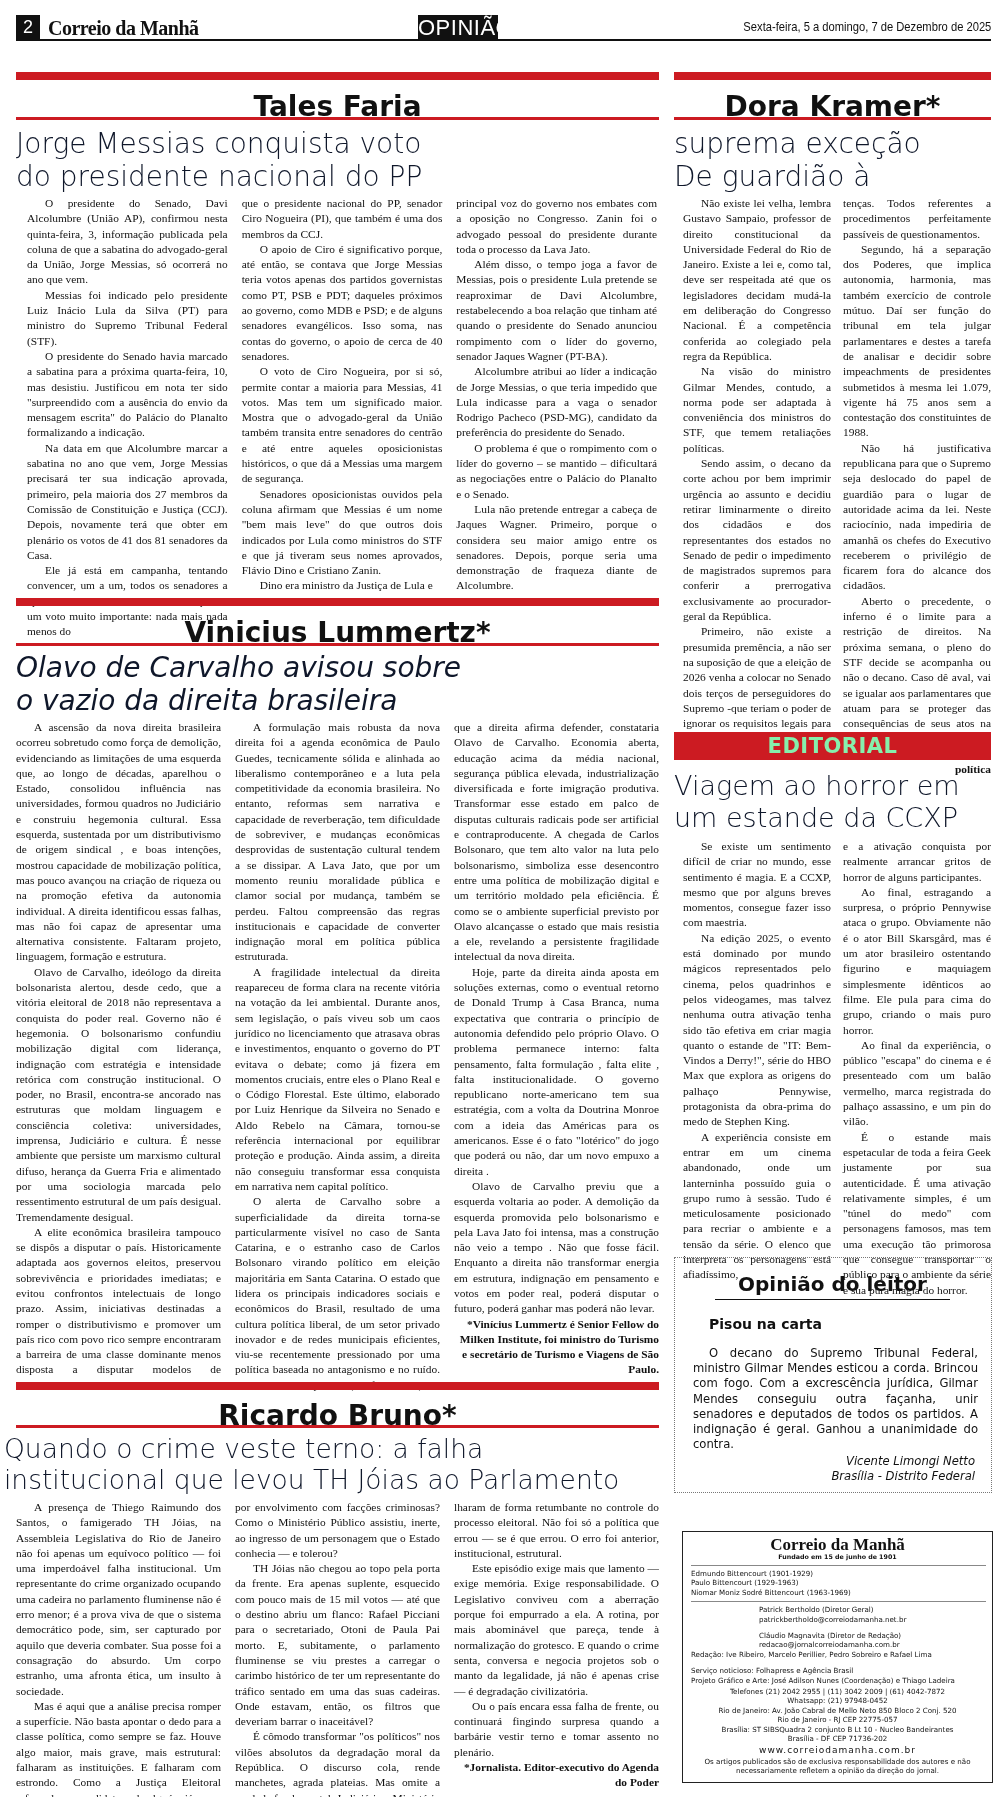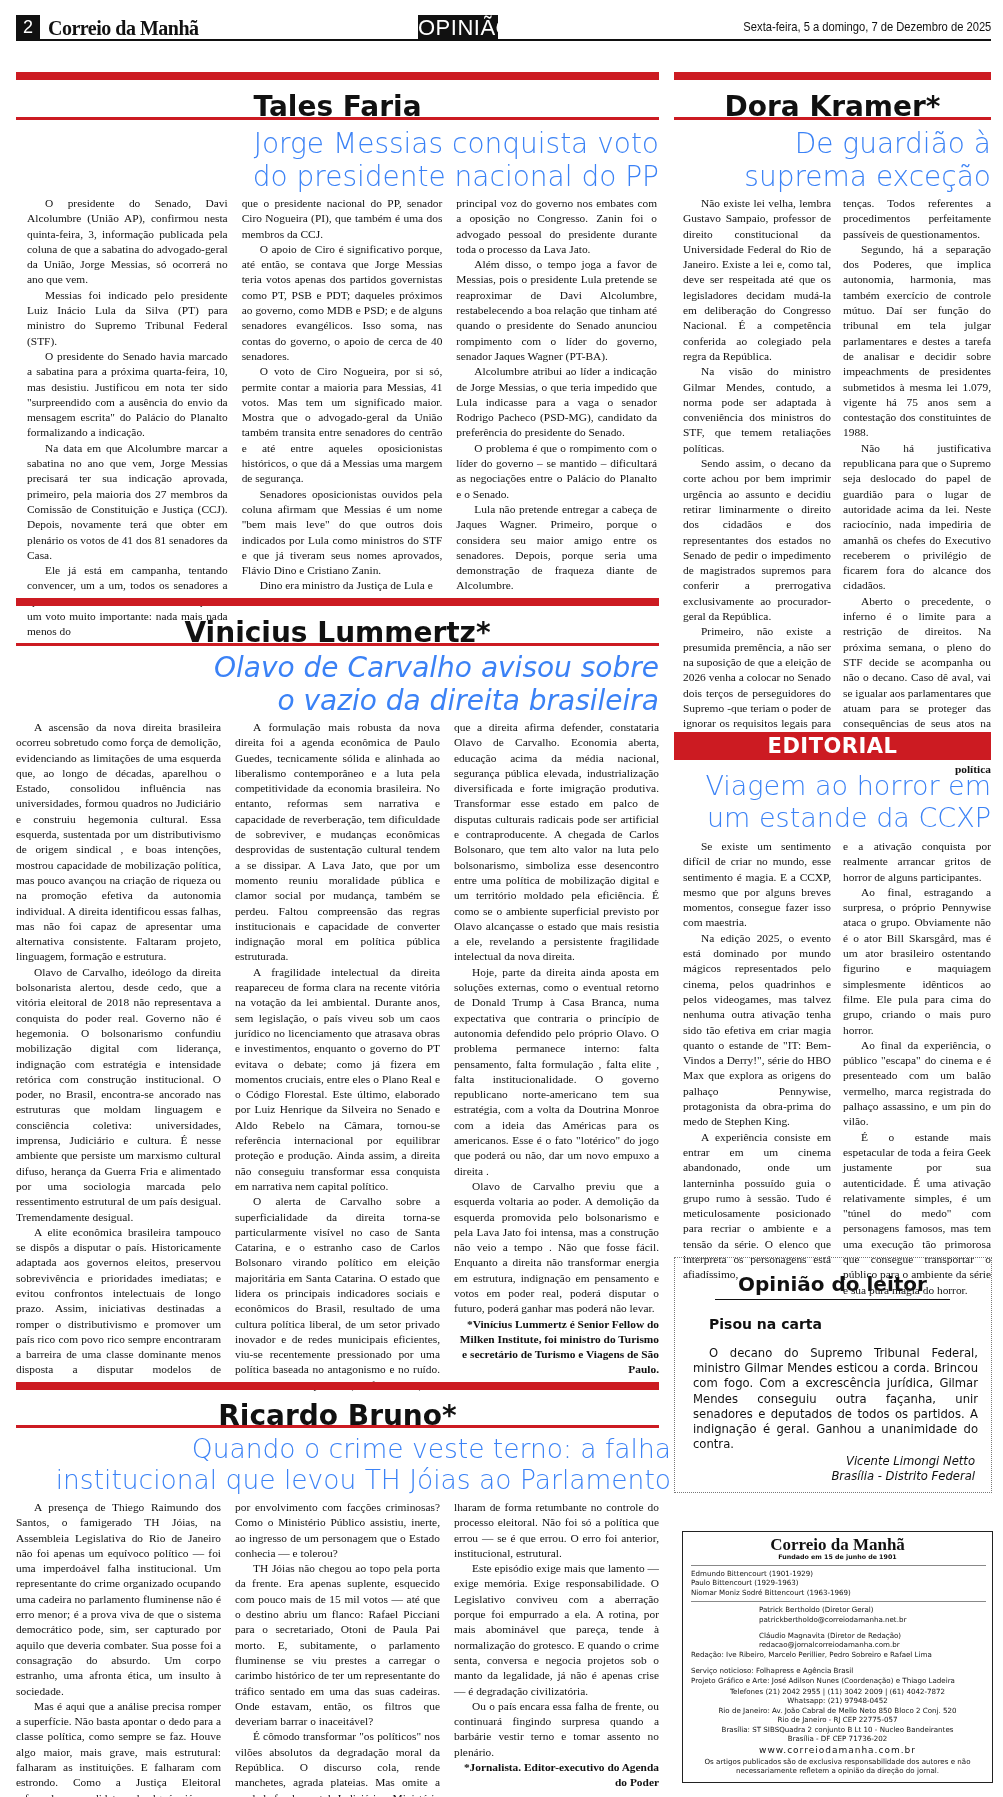--- a/index.html
+++ b/index.html
@@ -10,30 +10,30 @@
   .masthead { position: absolute; left: 16px; top: 15px; width: 975px; height: 26px; border-bottom: 2px solid #111; }
   .page-num { position: absolute; left: 0; top: 0; width: 24px; height: 24px; background: #111; color: #fff; font-family: "Liberation Sans", sans-serif; font-size: 18px; text-align: center; line-height: 24px; }
   .brand { position: absolute; left: 32px; top: 0; font-family: "Liberation Serif", serif; font-weight: bold; font-size: 20px; line-height: 24px; letter-spacing: -0.5px; transform: scaleY(1.1); }
   .section-label { position: absolute; left: 402px; top: 0; width: 80px; height: 26px; background: #111; color: #fff; font-family: "Liberation Sans", sans-serif; font-size: 22px; text-align: center; line-height: 26px; letter-spacing: 0.5px; }
   .dateline { position: absolute; right: 0; top: 4px; font-family: "Liberation Sans", sans-serif; font-size: 13px; transform: scaleX(0.86); transform-origin: right center; }
 
   .redbar { position: absolute; height: 8px; background: #cc1b22; }
   .redline { position: absolute; height: 3px; background: #cc1b22; }
 
   .author { position: absolute; text-align: center; font-family: "DejaVu Sans", sans-serif; font-weight: 600; font-size: 28px; line-height: 34px; color: #111; margin-top: 9px; }
-  .headline { position: absolute; text-align: right; font-family: "DejaVu Sans", sans-serif; font-weight: 300; font-size: 28px; line-height: 33px; color: #3b82f6; }
+  .headline { position: absolute; text-align: left; font-family: "DejaVu Sans", sans-serif; font-weight: 300; font-size: 28px; line-height: 33px; color: #0f172a; }
 
   .cols { position: absolute; display: flex; gap: 14px; }
   .col { flex: 1; font-family: "Liberation Serif", serif; font-size: 11.4px; line-height: 15.3px; text-align: justify; hyphens: auto; }
   .col p { text-indent: 18px; }
   .col p.noindent { text-indent: 0; }
   .signoff { text-align: right !important; font-weight: bold; text-indent: 0 !important; }
 
   
-  .editorial-bar { position: absolute; left: 674px; top: 732px; width: 317px; height: 28px; background: #cc1b22; color: #ffffff; text-align: center; font-family: "DejaVu Sans", sans-serif; font-weight: bold; font-size: 21px; line-height: 28px; letter-spacing: 0.5px; }
+  .editorial-bar { position: absolute; left: 674px; top: 732px; width: 317px; height: 28px; background: #cc1b22; color: #86efac; text-align: center; font-family: "DejaVu Sans", sans-serif; font-weight: bold; font-size: 21px; line-height: 28px; letter-spacing: 0.5px; }
 
   
   .reader-box { position: absolute; left: 674px; top: 1257px; width: 318px; height: 236px; border: 1px dotted #777; }
   .reader-title { position: absolute; left: 40px; top: 14px; width: 235px; text-align: center; font-family: "DejaVu Sans", sans-serif; font-weight: bold; font-size: 20px; padding-bottom: 3px; border-bottom: 1px solid #111; }
   .reader-sub { position: absolute; left: 34px; top: 58px; font-family: "DejaVu Sans", sans-serif; font-weight: 600; font-size: 14px; }
   .reader-text { position: absolute; left: 18px; top: 88px; width: 285px; font-family: "DejaVu Sans", sans-serif; font-size: 11.6px; line-height: 15.2px; text-align: justify; }
   .reader-text p { text-indent: 16px; }
   .reader-sign { position: absolute; right: 16px; top: 196px; text-align: right; font-family: "DejaVu Sans", sans-serif; font-style: italic; font-size: 11.6px; line-height: 15.2px; margin-left: 13px; }
 
   
@@ -85,22 +85,22 @@
     <p>Alcolumbre atribui ao líder a indicação de Jorge Messias, o que teria impedido que Lula indicasse para a vaga o senador Rodrigo Pacheco (PSD-MG), candidato da preferência do presidente do Senado.</p>
     <p>O problema é que o rompimento com o líder do governo – se mantido – dificultará as negociações entre o Palácio do Planalto e o Senado.</p>
     <p>Lula não pretende entregar a cabeça de Jaques Wagner. Primeiro, porque o considera seu maior amigo entre os senadores. Depois, porque seria uma demonstração de fraqueza diante de Alcolumbre.</p>
   </div>
 </div>
 
 <div class="redbar" style="left:674px; top:72px; width:317px;"></div>
 <div class="author" style="left:674px; top:81px; width:317px;">Dora Kramer*</div>
 <div class="redline" style="left:674px; top:117px; width:317px;"></div>
 <div class="headline" style="left:674px; top:127px; width:317px;">
+  <div>suprema exceção</div>
   <div>De guardião à</div>
-  <div>suprema exceção</div>
 </div>
 <div class="cols" style="left:683px; top:196px; width:308px; height:510px; gap:12px;">
   <div class="col">
     <p>Não existe lei velha, lembra Gustavo Sampaio, professor de direito constitucional da Universidade Federal do Rio de Janeiro. Existe a lei e, como tal, deve ser respeitada até que os legisladores decidam mudá-la em deliberação do Congresso Nacional. É a competência conferida ao colegiado pela regra da República.</p>
     <p>Na visão do ministro Gilmar Mendes, contudo, a norma pode ser adaptada à conveniência dos ministros do STF, que temem retaliações políticas.</p>
     <p>Sendo assim, o decano da corte achou por bem imprimir urgência ao assunto e decidiu retirar liminarmente o direito dos cidadãos e dos representantes dos estados no Senado de pedir o impedimento de magistrados supremos para conferir a prerrogativa exclusivamente ao procurador-geral da República.</p>
     <p>Primeiro, não existe a presumida premência, a não ser na suposição de que a eleição de 2026 venha a colocar no Senado dois terços de perseguidores do Supremo -que teriam o poder de ignorar os requisitos legais para o impeachment, nenhum deles relacionado ao conteúdo de sen-</p>
   </div>
   <div class="col">
     <p class="noindent">tenças. Todos referentes a procedimentos perfeitamente passíveis de questionamentos.</p>

